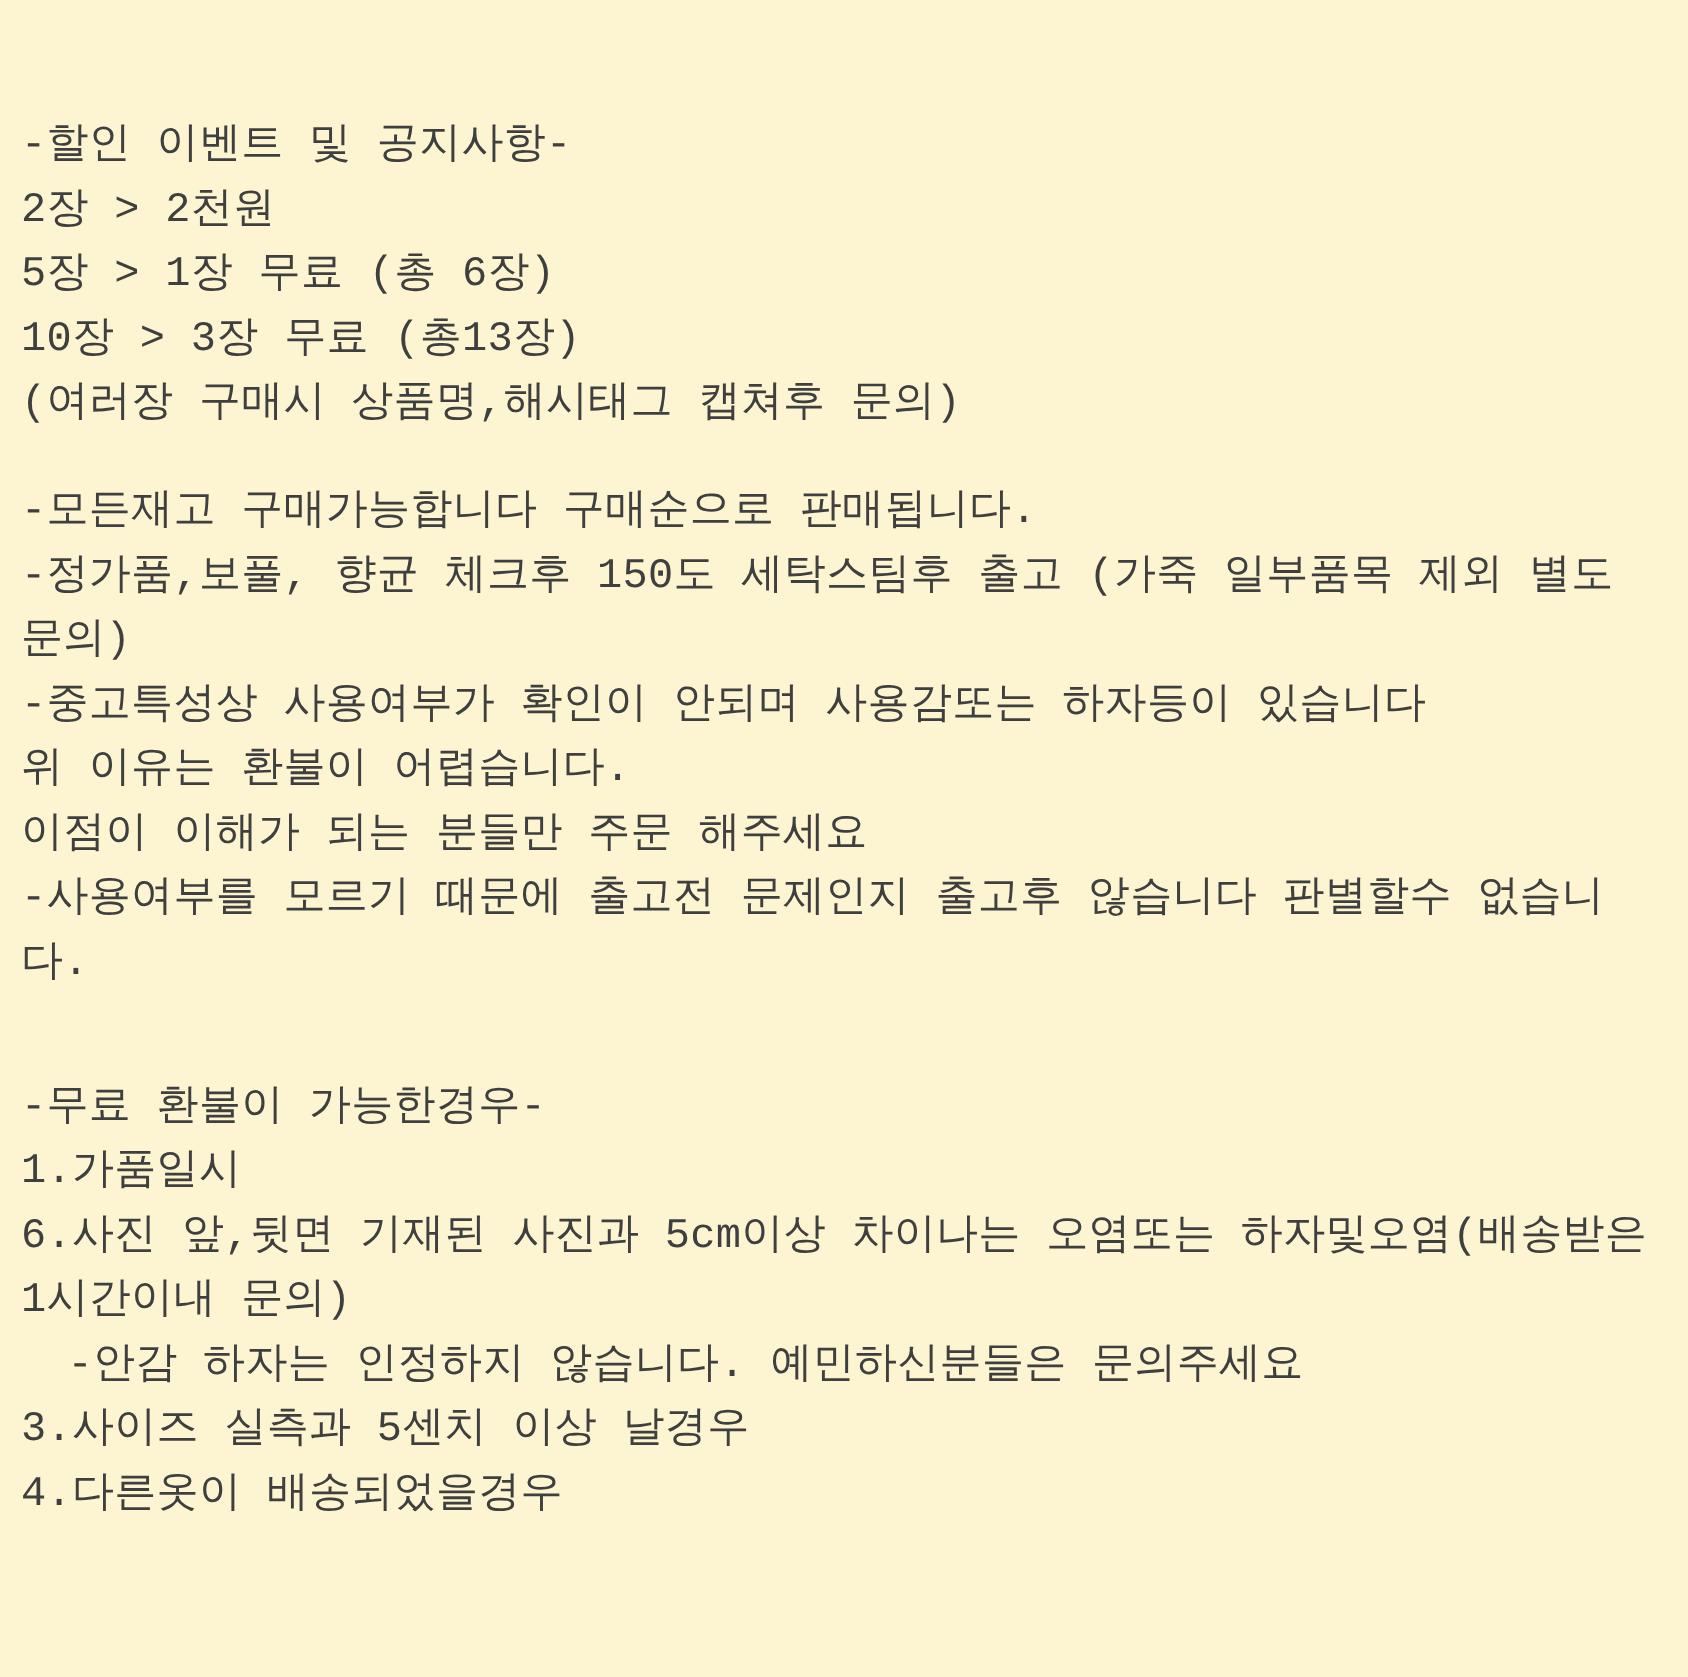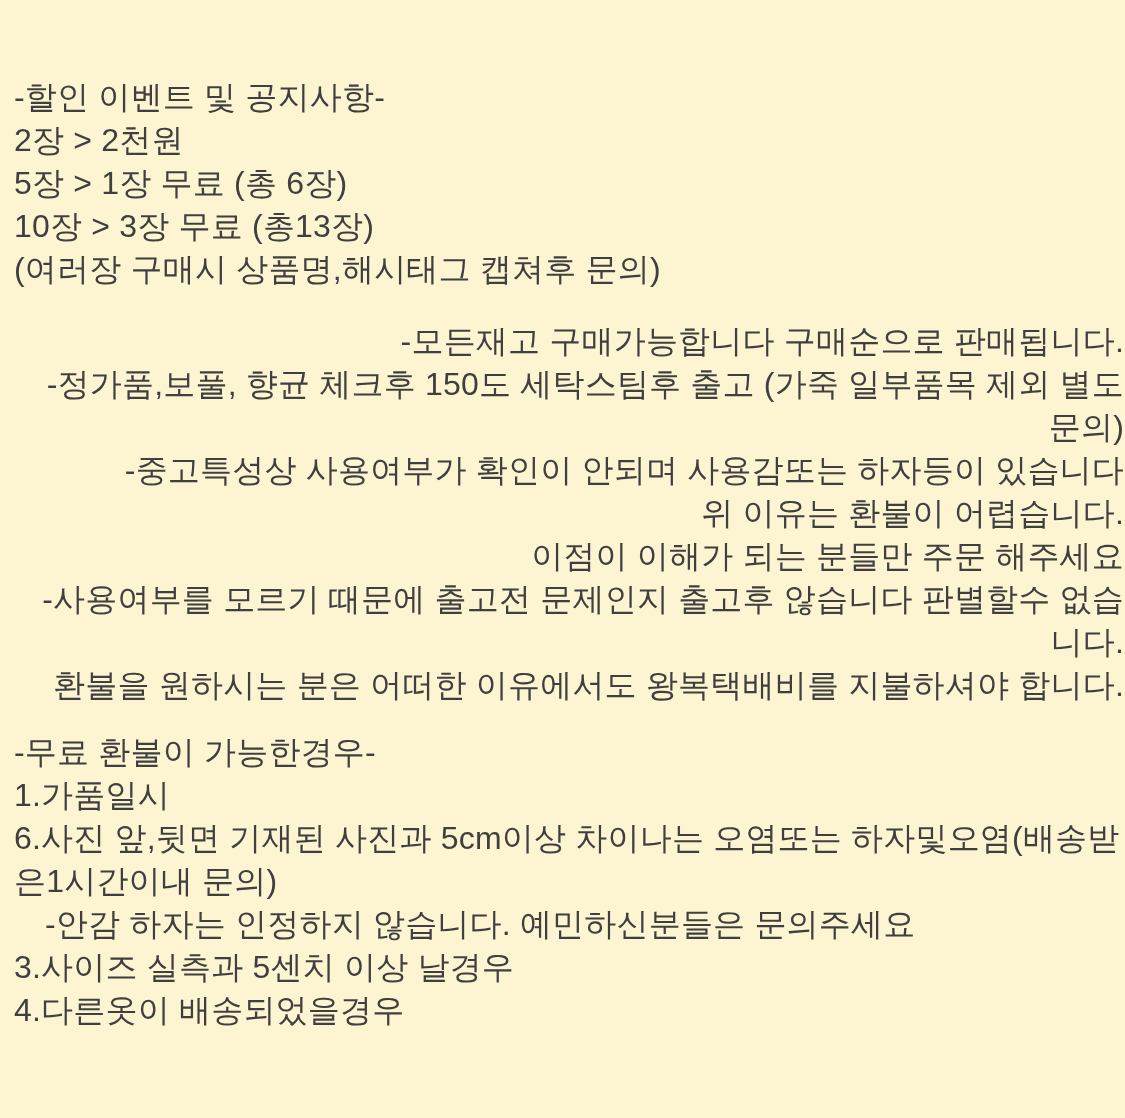--- a/index.html
+++ b/index.html
@@ -13,33 +13,33 @@
   }
   body {
     width: 1125px;
     height: 1118px;
     background: var(--background);
     overflow: hidden;
   }
   .page {
     width: 100%;
     height: 100%;
-    padding: 76px 1px 0 14px;
-    font-family: Liberation Sans, sans-serif;
-    font-size: 32px;
+    padding: 76px 14px 0 14px;
+    font-family: Liberation Mono, monospace;
+    font-size: 28px;
     line-height: 43px;
     color: var(--text);
     letter-spacing: 0.2px;
   }
   .page p {
     margin: 0;
     white-space: pre-wrap;
   }
-  .sec-policy { margin-top: 29px; text-align: right; }
-  .sec-refund { margin-top: 24px; }
+  .sec-policy { margin-top: 29px; }
+  .sec-refund { margin-top: 53px; }
   .indent-1 { padding-left: 31px; }
 </style>
 </head>
 <body>
 
 <div class="page">
 
   <section class="sec-discount">
     <p>-할인 이벤트 및 공지사항-</p>
     <p>2장 &gt; 2천원</p>
@@ -48,21 +48,20 @@
     <p>(여러장 구매시 상품명,해시태그 캡쳐후 문의)</p>
   </section>
 
   <section class="sec-policy">
     <p>-모든재고 구매가능합니다 구매순으로 판매됩니다.</p>
     <p>-정가품,보풀, 향균 체크후 150도 세탁스팀후 출고 (가죽 일부품목 제외 별도 문의)</p>
     <p>-중고특성상 사용여부가 확인이 안되며 사용감또는 하자등이 있습니다</p>
     <p>위 이유는 환불이 어렵습니다.</p>
     <p>이점이 이해가 되는 분들만 주문 해주세요</p>
     <p>-사용여부를 모르기 때문에 출고전 문제인지 출고후 않습니다 판별할수 없습니다.</p>
-    <p>환불을 원하시는 분은 어떠한 이유에서도 왕복택배비를 지불하셔야 합니다.</p>
   </section>
 
   <section class="sec-refund">
     <p>-무료 환불이 가능한경우-</p>
     <p>1.가품일시</p>
     <p>6.사진 앞,뒷면 기재된 사진과 5cm이상 차이나는 오염또는 하자및오염(배송받은1시간이내 문의)</p>
     <p class="indent-1">-안감 하자는 인정하지 않습니다. 예민하신분들은 문의주세요</p>
     <p>3.사이즈 실측과 5센치 이상 날경우</p>
     <p>4.다른옷이 배송되었을경우</p>
   </section>

